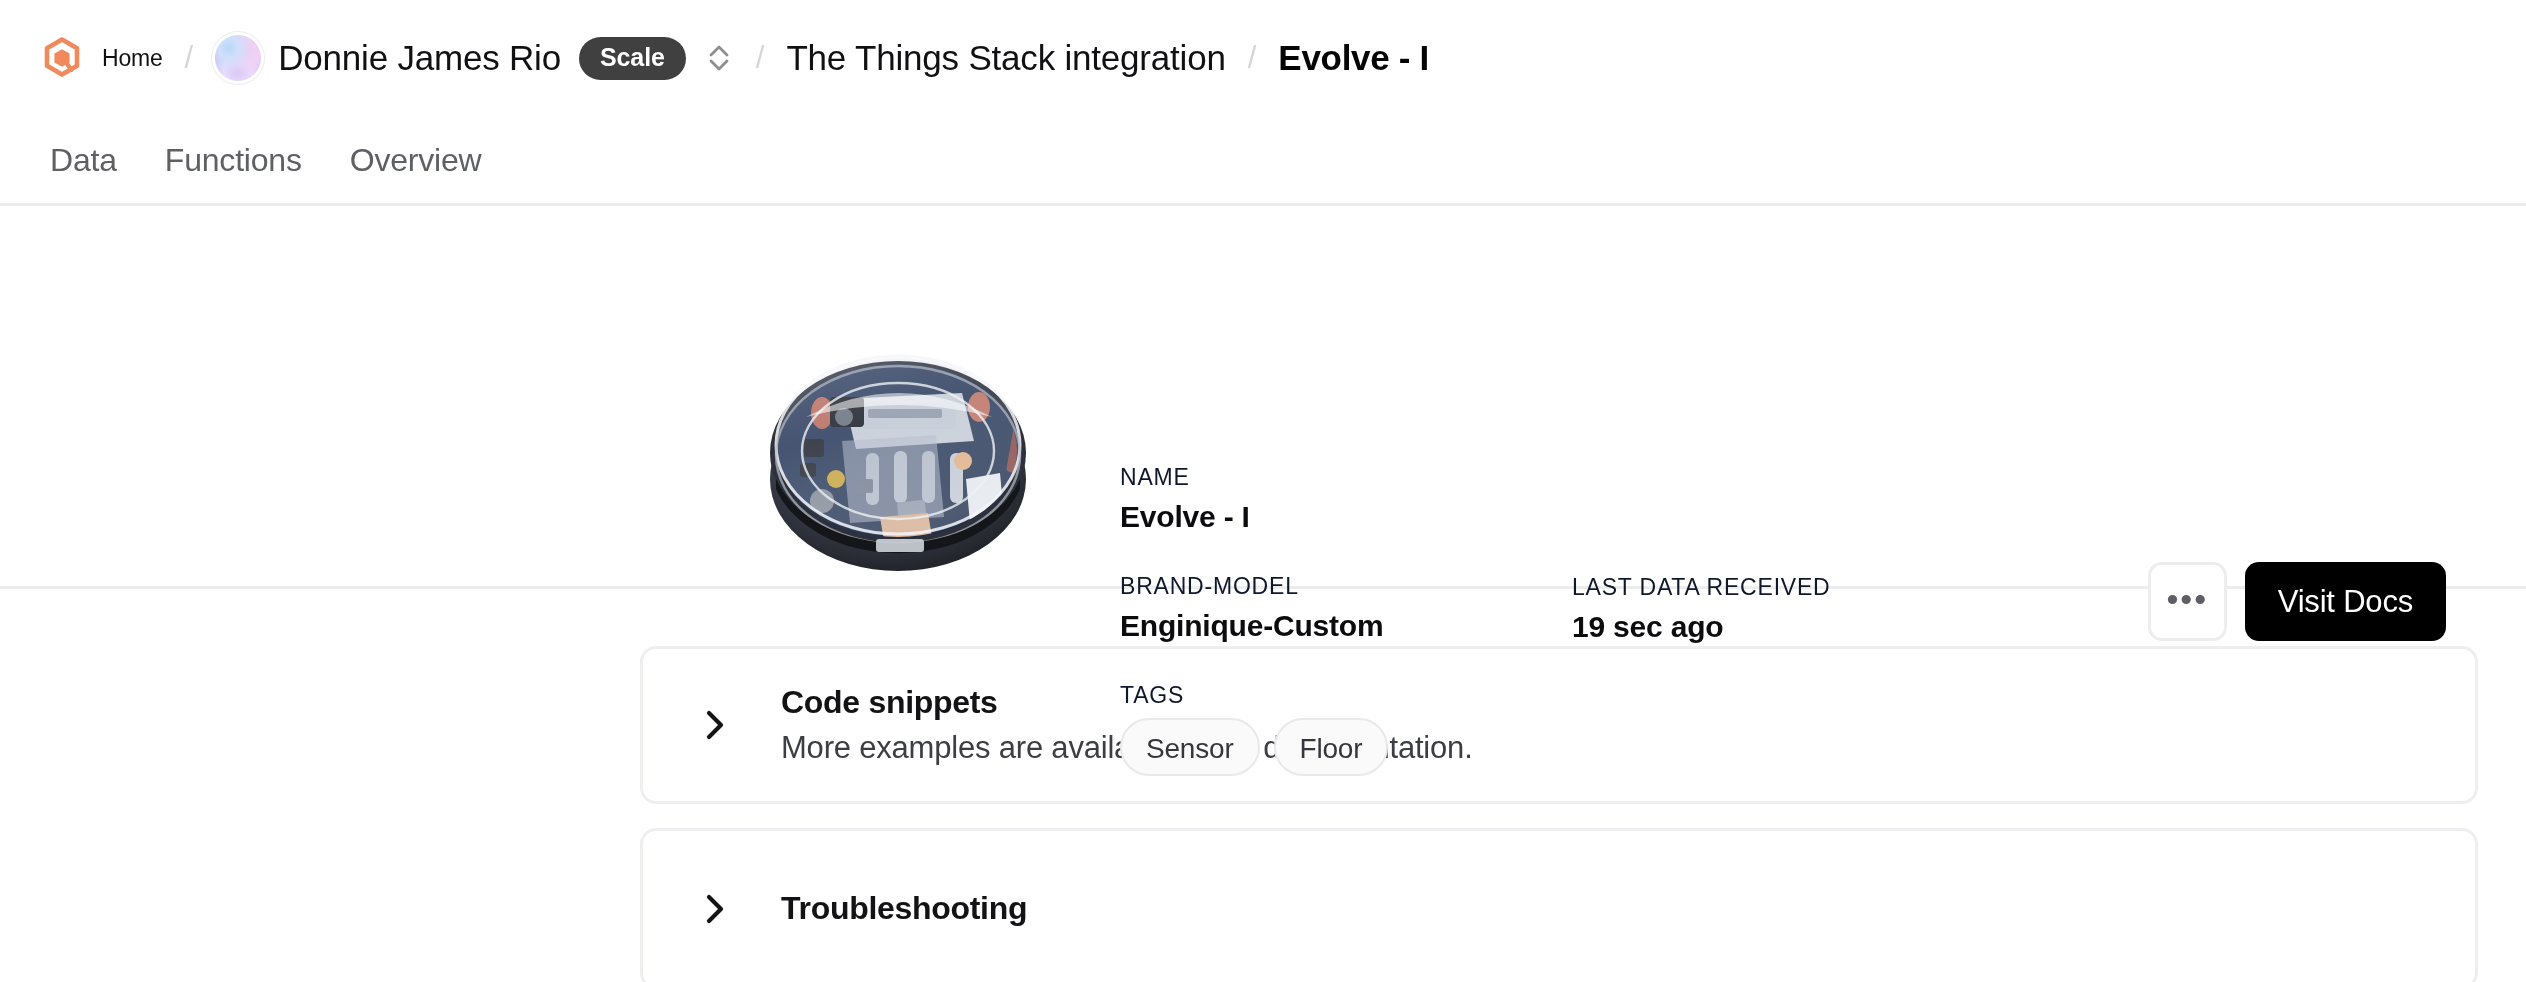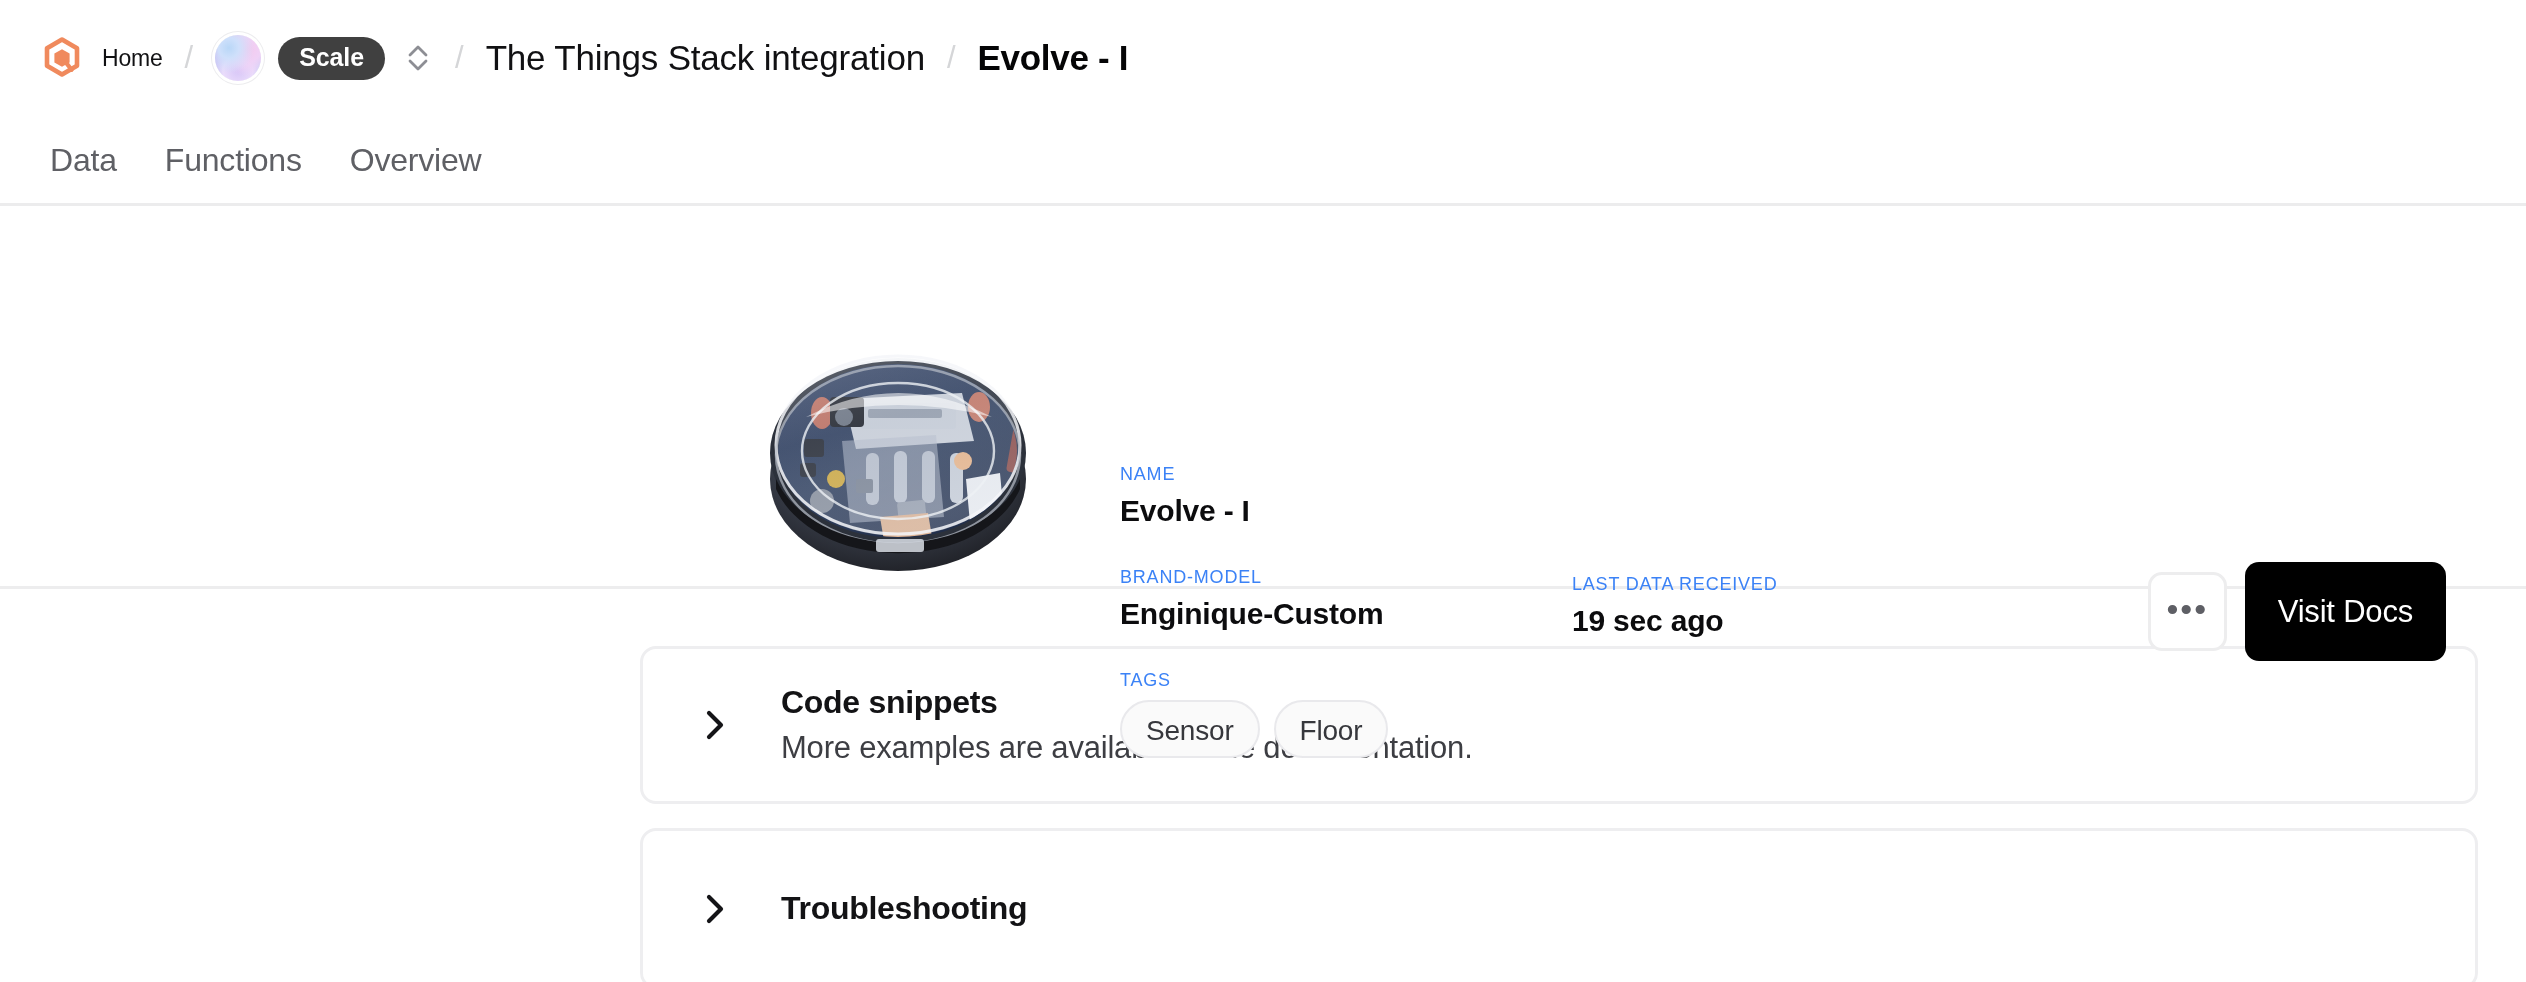--- a/index.html
+++ b/index.html
@@ -130,22 +130,22 @@
   .info-cols {
     position: absolute;
     left: 1120px;
     top: 258px;
     display: flex;
   }
   .info-col-a { width: 452px; }
   .info-col-b { width: 400px; }
 
   .field-label {
-    font-size: 18px;
-    color: #3b82f6;
+    font-size: 23px;
+    color: #0f172a;
     letter-spacing: 0.8px;
     text-transform: uppercase;
     margin-bottom: 9px;
     white-space: nowrap;
   }
   .field-value {
     font-size: 30px;
     color: #0c0c0e;
     font-weight: bold;
     letter-spacing: -0.2px;
@@ -188,21 +188,21 @@
     color: #5e5f65;
     line-height: 0;
     letter-spacing: 2px;
     transform: translateY(-3px);
   }
   .btn-docs {
     background: #000000;
     color: #ffffff;
     border: none;
     border-radius: 14px;
-    height: 99px;
+    height: 79px;
     padding: 0 33px;
     font-size: 31px;
     font-family: inherit;
     letter-spacing: -0.2px;
     cursor: pointer;
   }
 
   
   .accordion-area {
     padding-top: 57px;
@@ -254,20 +254,21 @@
       <path d="M22 13.2 L29.6 17.6 V26.4 L22 30.8 L14.4 26.4 V17.6 Z" fill="#F08A5D"></path>
       <path d="M26.8 27.6 L31.6 33.8" stroke="#F08A5D" stroke-width="4.2" stroke-linecap="round" fill="none"></path>
     </svg>
     <span class="crumb-home">Home</span>
   </div>
 
   <span class="crumb-sep">/</span>
 
   <div class="crumb-group">
     <div class="avatar"></div>
+    <span class="crumb-org">Donnie James  Rio</span>
     <span class="plan-badge">Scale</span>
   </div>
 
   <svg class="switcher-icon" viewBox="0 0 30 44">
     <path d="M7 19 L15 11 L23 19" fill="none" stroke="#8d8e94" stroke-width="2.8" stroke-linecap="round" stroke-linejoin="round"></path>
     <path d="M7 25 L15 33 L23 25" fill="none" stroke="#8d8e94" stroke-width="2.8" stroke-linecap="round" stroke-linejoin="round"></path>
   </svg>
 
   <span class="crumb-sep">/</span>
 

